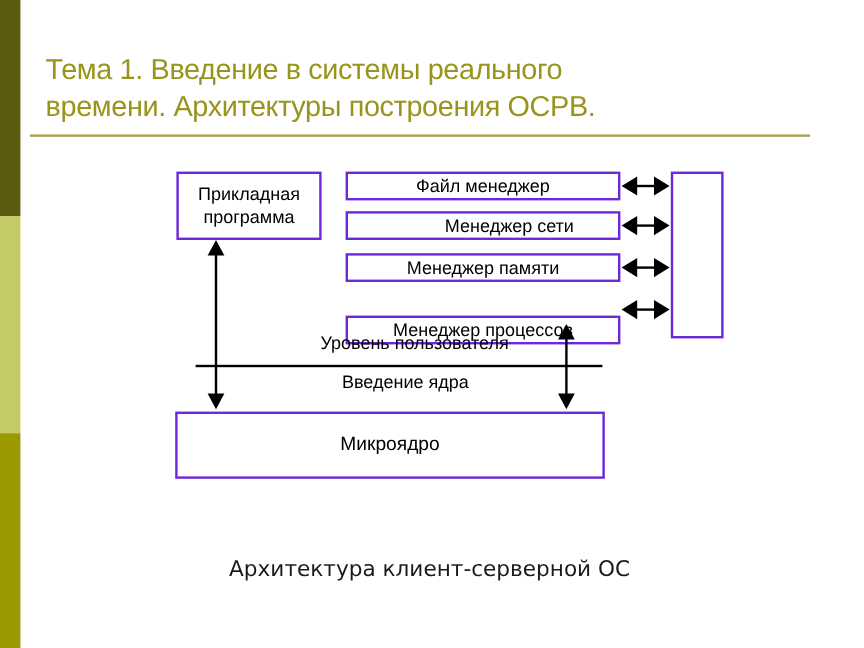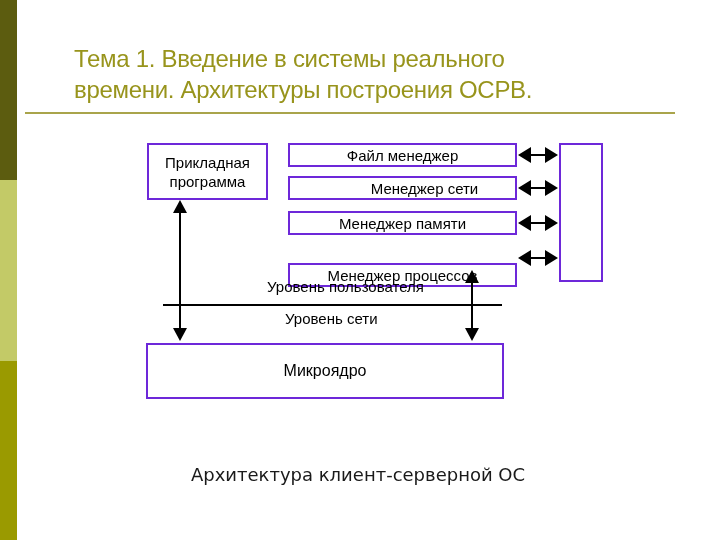--- a/index.html
+++ b/index.html
@@ -14,21 +14,21 @@
   .bar-top  { top:0;    height:180px; background:#5c5c0f; }
   .bar-mid  { top:180px; height:181px; background:#c3ca67; }
   .bar-bot  { top:361px; height:179px; background:#9a9a00; }
 
   
   .title {
     position:absolute; left:38px; top:43px;
     color:#98941c; font-size:24px; line-height:31px;
     letter-spacing:-0.3px;
   }
-  .title-line { white-space:nowrap;margin-left:36px; }
+  .title-line { white-space:nowrap; }
   .title-underline {
     position:absolute; left:25px; top:112px;
     width:650px; height:2px; background:#a9a44b;
   }
 
   
   .dbox {
     position:absolute; box-sizing:border-box;
     border:2px solid #6d28d9; background:#ffffff;
     color:#000000; text-align:center;
@@ -130,17 +130,17 @@
 
 <div class="arrow-v arrow-v-left">
     <div class="av-line"></div>
   </div>
 <div class="arrow-v arrow-v-right">
     <div class="av-line"></div>
   </div>
 
 <div class="level-divider"></div>
 <div class="level-label user-level">Уровень пользователя</div>
-<div class="level-label kernel-level">Уровень сети</div>
+<div class="level-label kernel-level">Введение ядра</div>
 
 <div class="dbox kernel-box">Микроядро</div>
 
 <div class="caption">Архитектура клиент-серверной ОС</div>
 
 </body></html>

